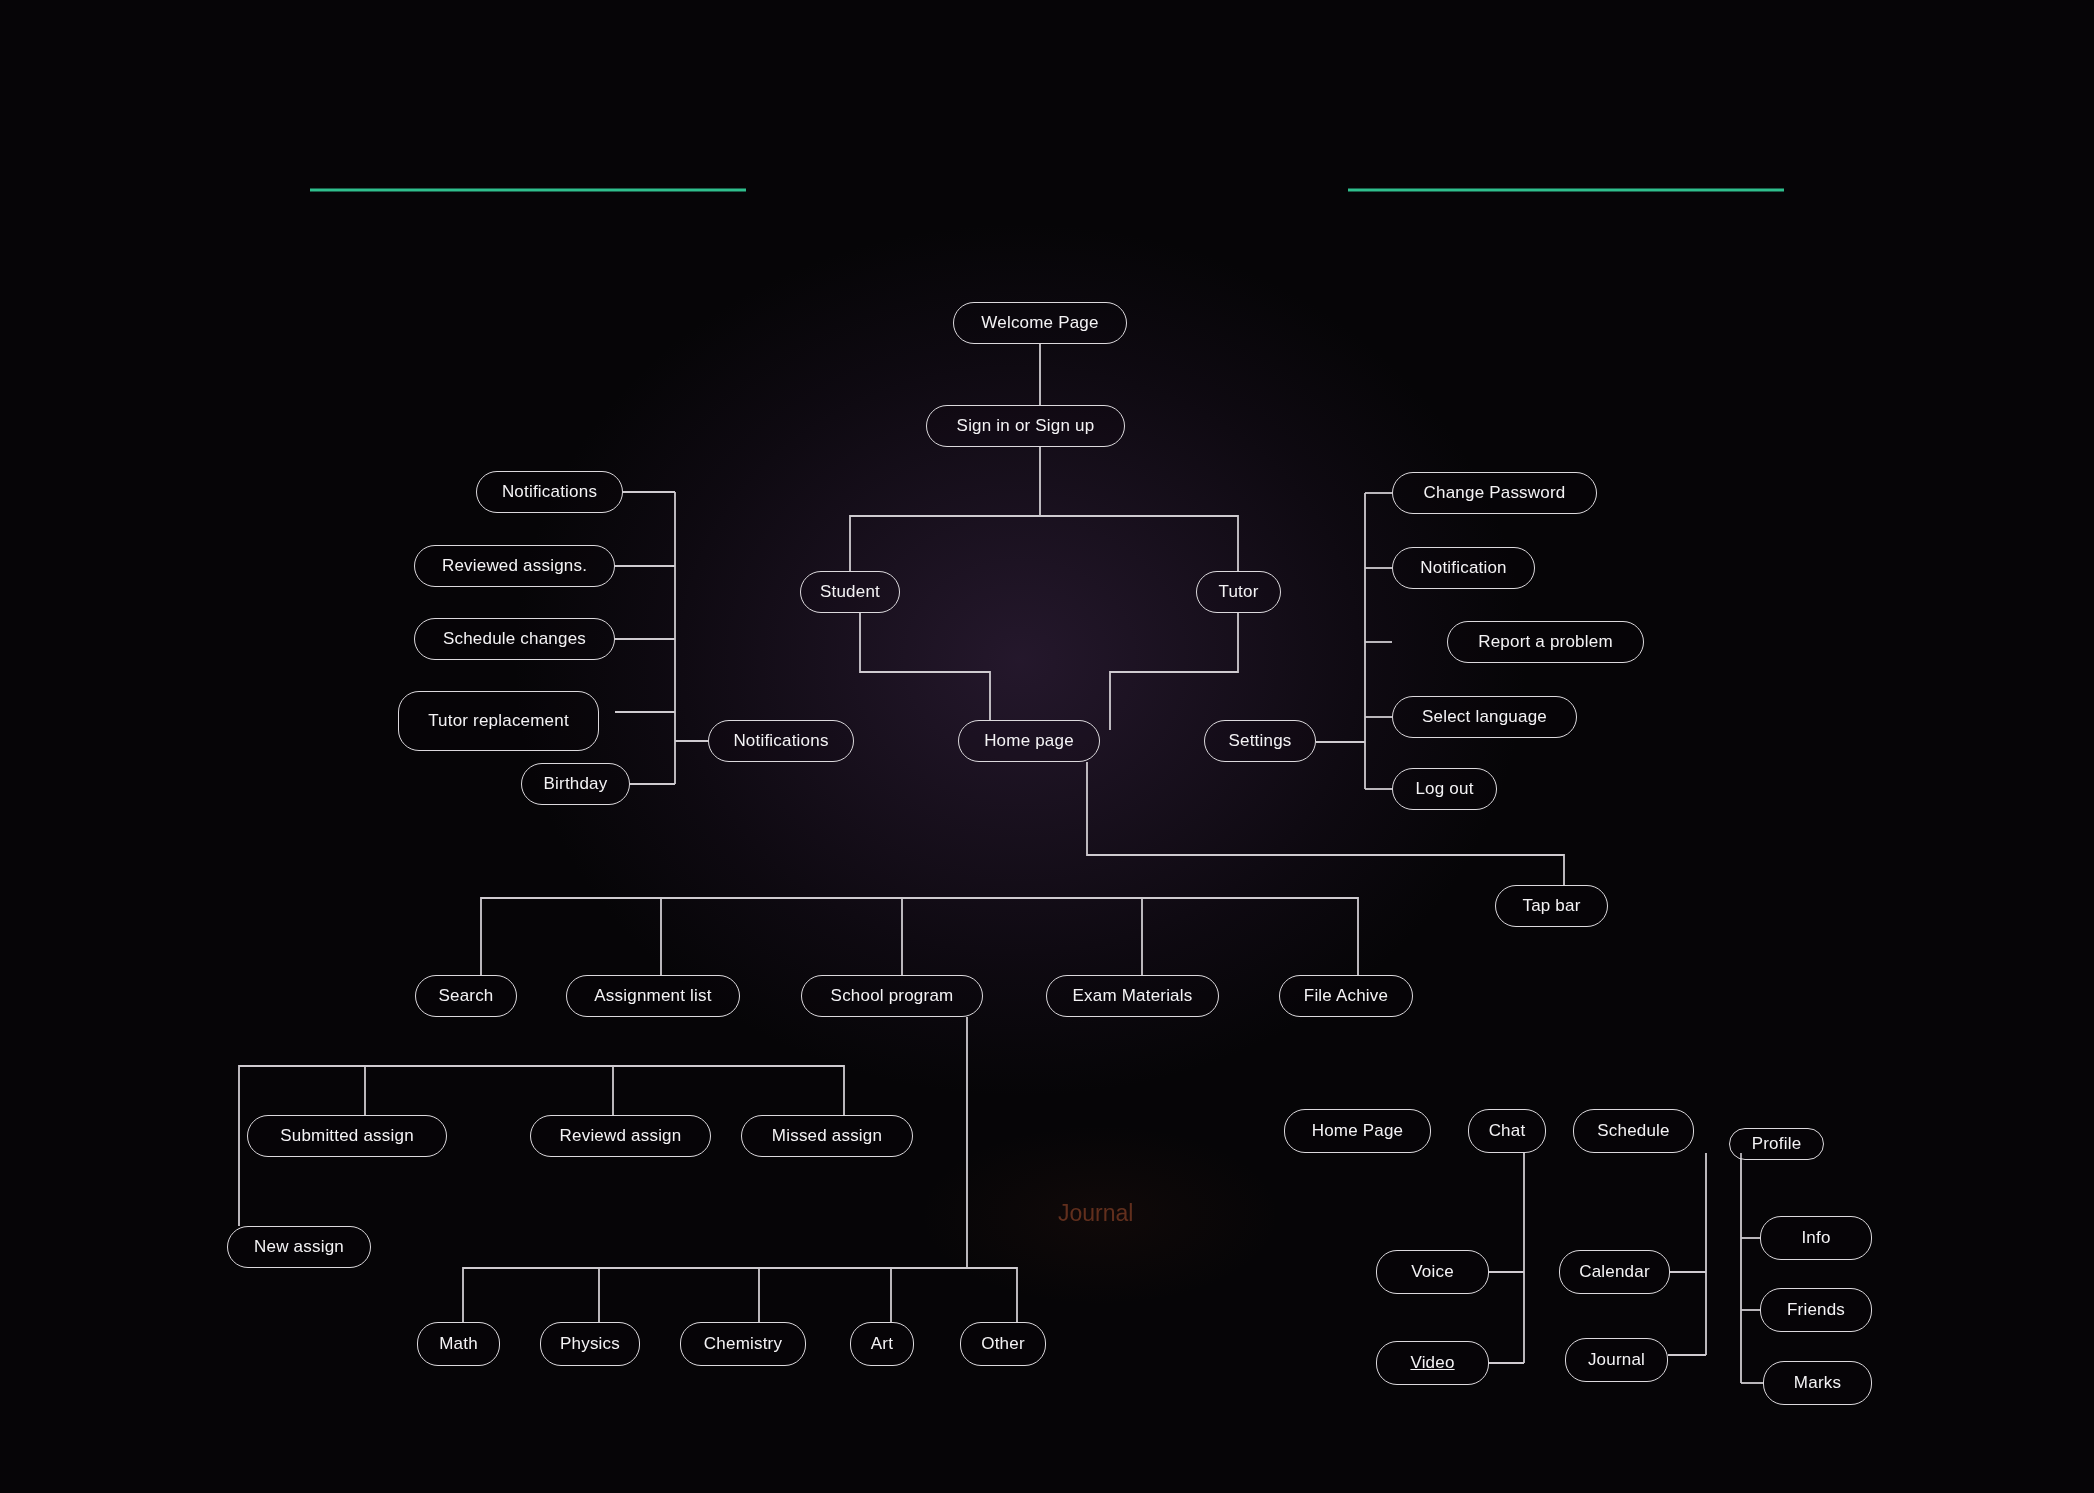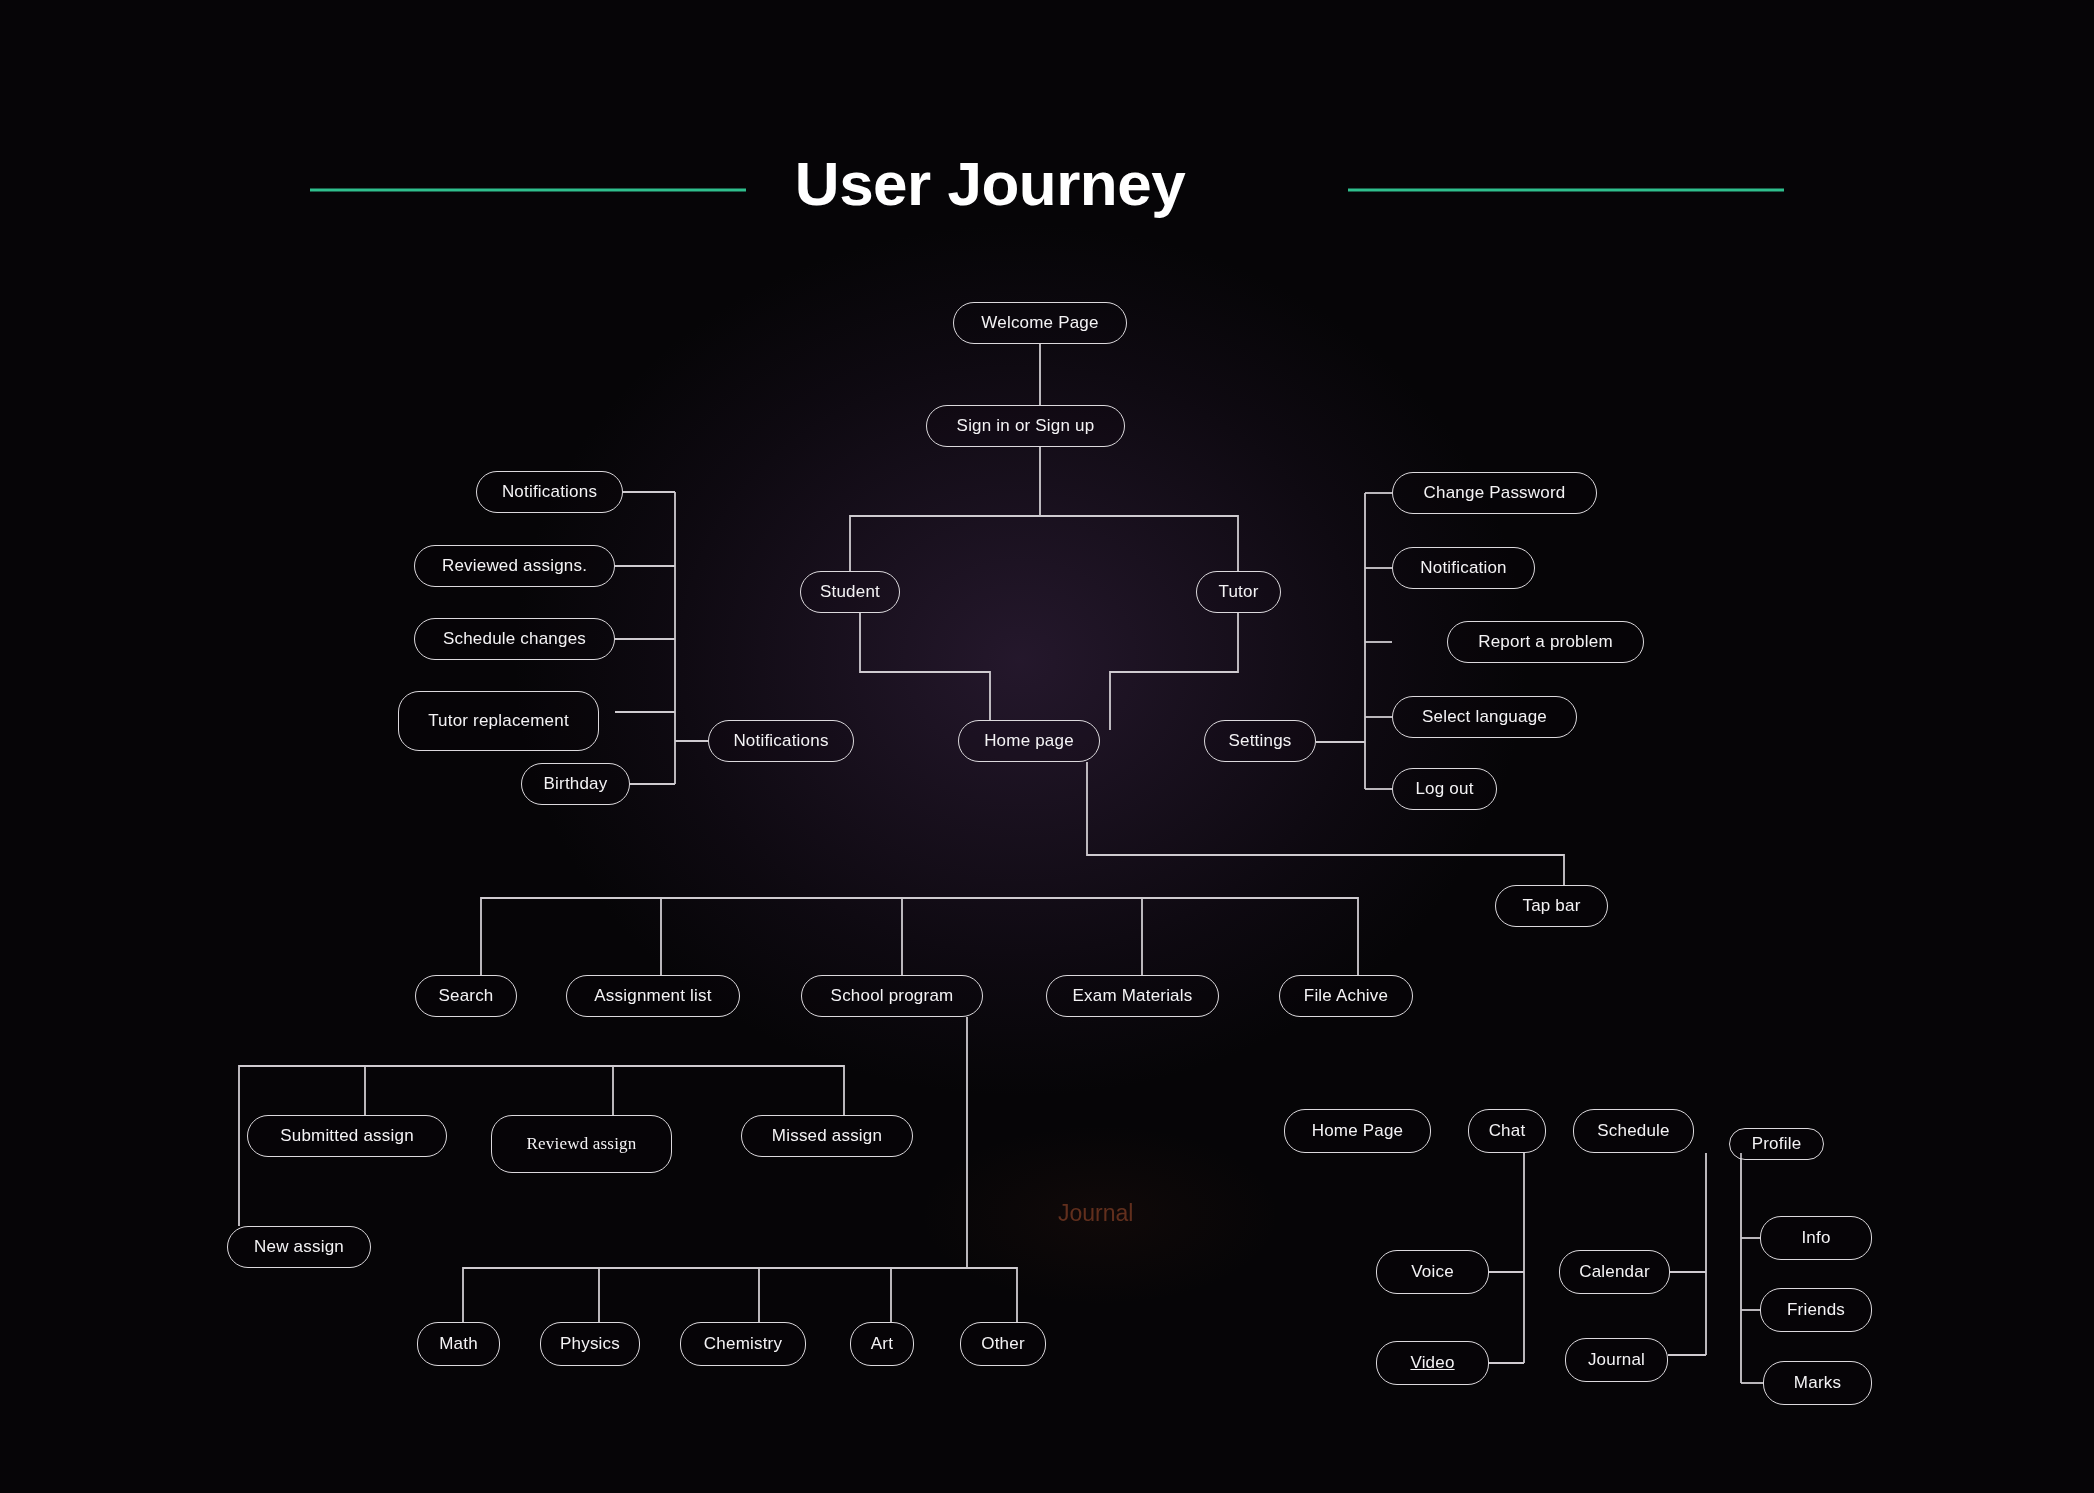--- a/index.html
+++ b/index.html
@@ -108,21 +108,20 @@
     <path d="M1706 1153 L1706 1355"></path>
     <path d="M1670 1272 L1706 1272"></path>
     <path d="M1668 1355 L1706 1355"></path>
 
     <path d="M1741 1153 L1741 1383"></path>
     <path d="M1741 1238 L1760 1238"></path>
     <path d="M1741 1310 L1760 1310"></path>
     <path d="M1741 1383 L1763 1383"></path>
   </svg>
 
-  <div class="title">User Journey</div>
 
   <div class="node" style="left:953px;top:302px;width:174px;height:42px;">Welcome Page</div>
   <div class="node" style="left:926px;top:405px;width:199px;height:42px;">Sign in or Sign up</div>
   <div class="node" style="left:800px;top:571px;width:100px;height:42px;">Student</div>
   <div class="node" style="left:1196px;top:571px;width:85px;height:42px;">Tutor</div>
 
   <div class="node" style="left:476px;top:471px;width:147px;height:42px;">Notifications</div>
   <div class="node" style="left:414px;top:545px;width:201px;height:42px;">Reviewed assigns.</div>
   <div class="node" style="left:414px;top:618px;width:201px;height:42px;">Schedule changes</div>
   <div class="node" style="left:398px;top:691px;width:201px;height:60px;">Tutor replacement</div>
@@ -140,21 +139,21 @@
 
   <div class="node" style="left:1495px;top:885px;width:113px;height:42px;">Tap bar</div>
 
   <div class="node" style="left:415px;top:975px;width:102px;height:42px;">Search</div>
   <div class="node" style="left:566px;top:975px;width:174px;height:42px;">Assignment list</div>
   <div class="node" style="left:801px;top:975px;width:182px;height:42px;">School program</div>
   <div class="node" style="left:1046px;top:975px;width:173px;height:42px;">Exam Materials</div>
   <div class="node" style="left:1279px;top:975px;width:134px;height:42px;">File Achive</div>
 
   <div class="node" style="left:247px;top:1115px;width:200px;height:42px;">Submitted assign</div>
-  <div class="node" style="left:491px;top:1115px;width:181px;height:58px;font-family:Liberation Serif, serif;">Reviewd assign</div>
+  <div class="node" style="left:530px;top:1115px;width:181px;height:42px;">Reviewd assign</div>
   <div class="node" style="left:741px;top:1115px;width:172px;height:42px;">Missed assign</div>
   <div class="node" style="left:227px;top:1226px;width:144px;height:42px;">New assign</div>
 
   <div class="node" style="left:417px;top:1322px;width:83px;height:44px;">Math</div>
   <div class="node" style="left:540px;top:1322px;width:100px;height:44px;">Physics</div>
   <div class="node" style="left:680px;top:1322px;width:126px;height:44px;">Chemistry</div>
   <div class="node" style="left:850px;top:1322px;width:64px;height:44px;">Art</div>
   <div class="node" style="left:960px;top:1322px;width:86px;height:44px;">Other</div>
 
   <div class="ghost">Journal</div>

